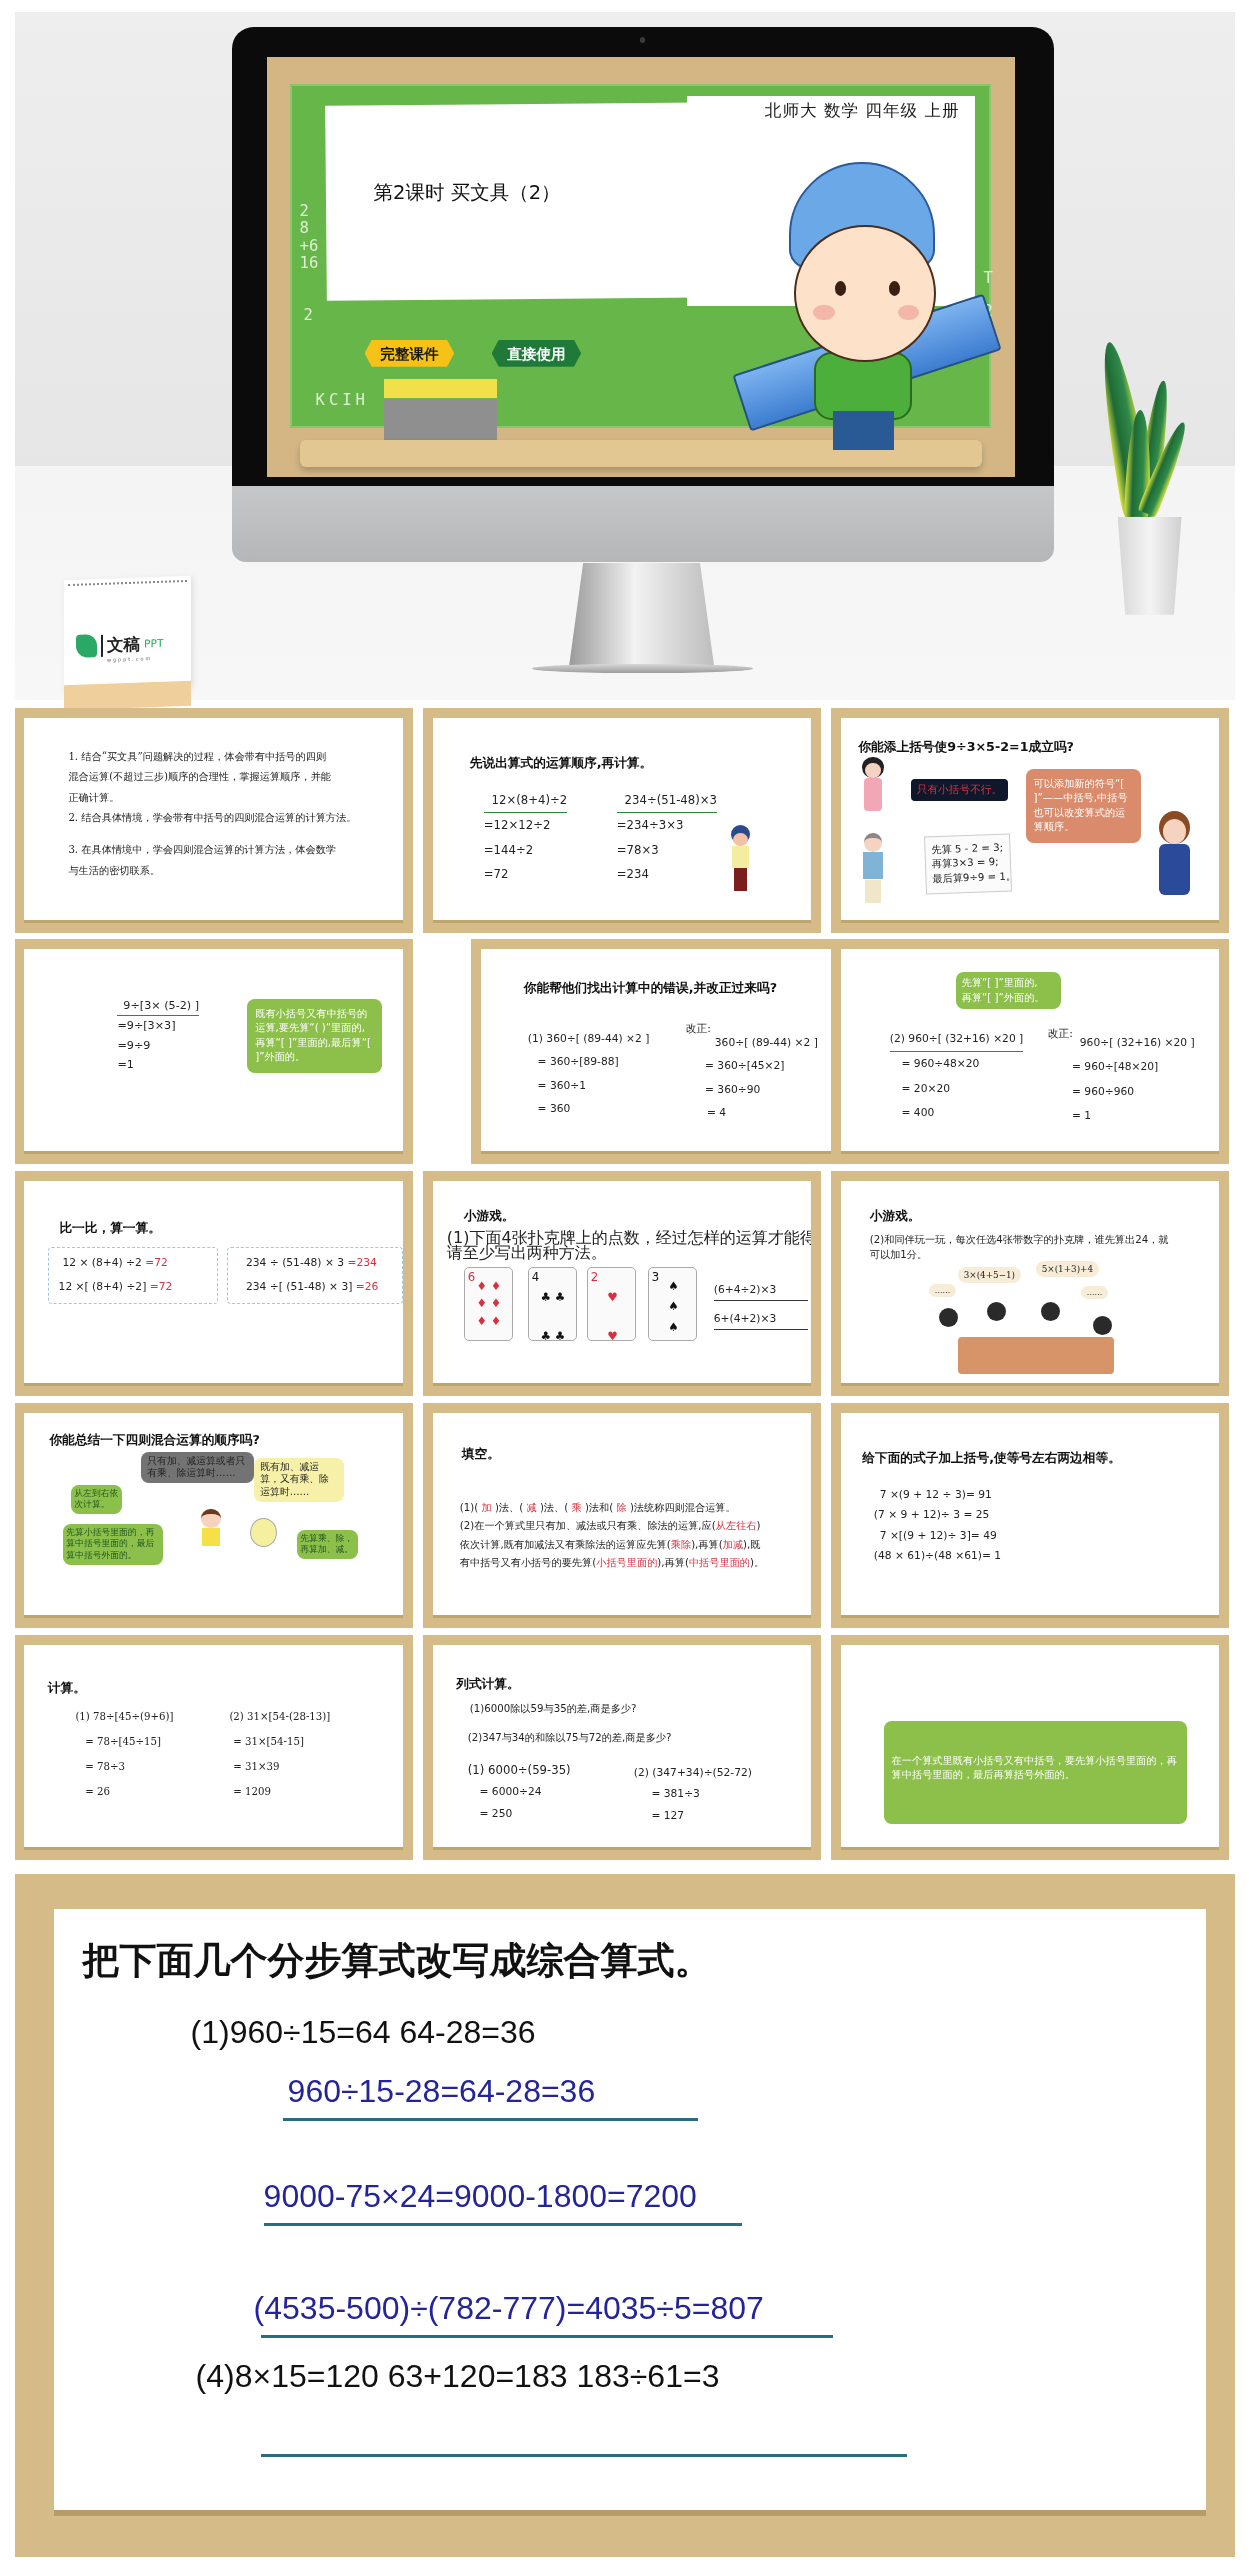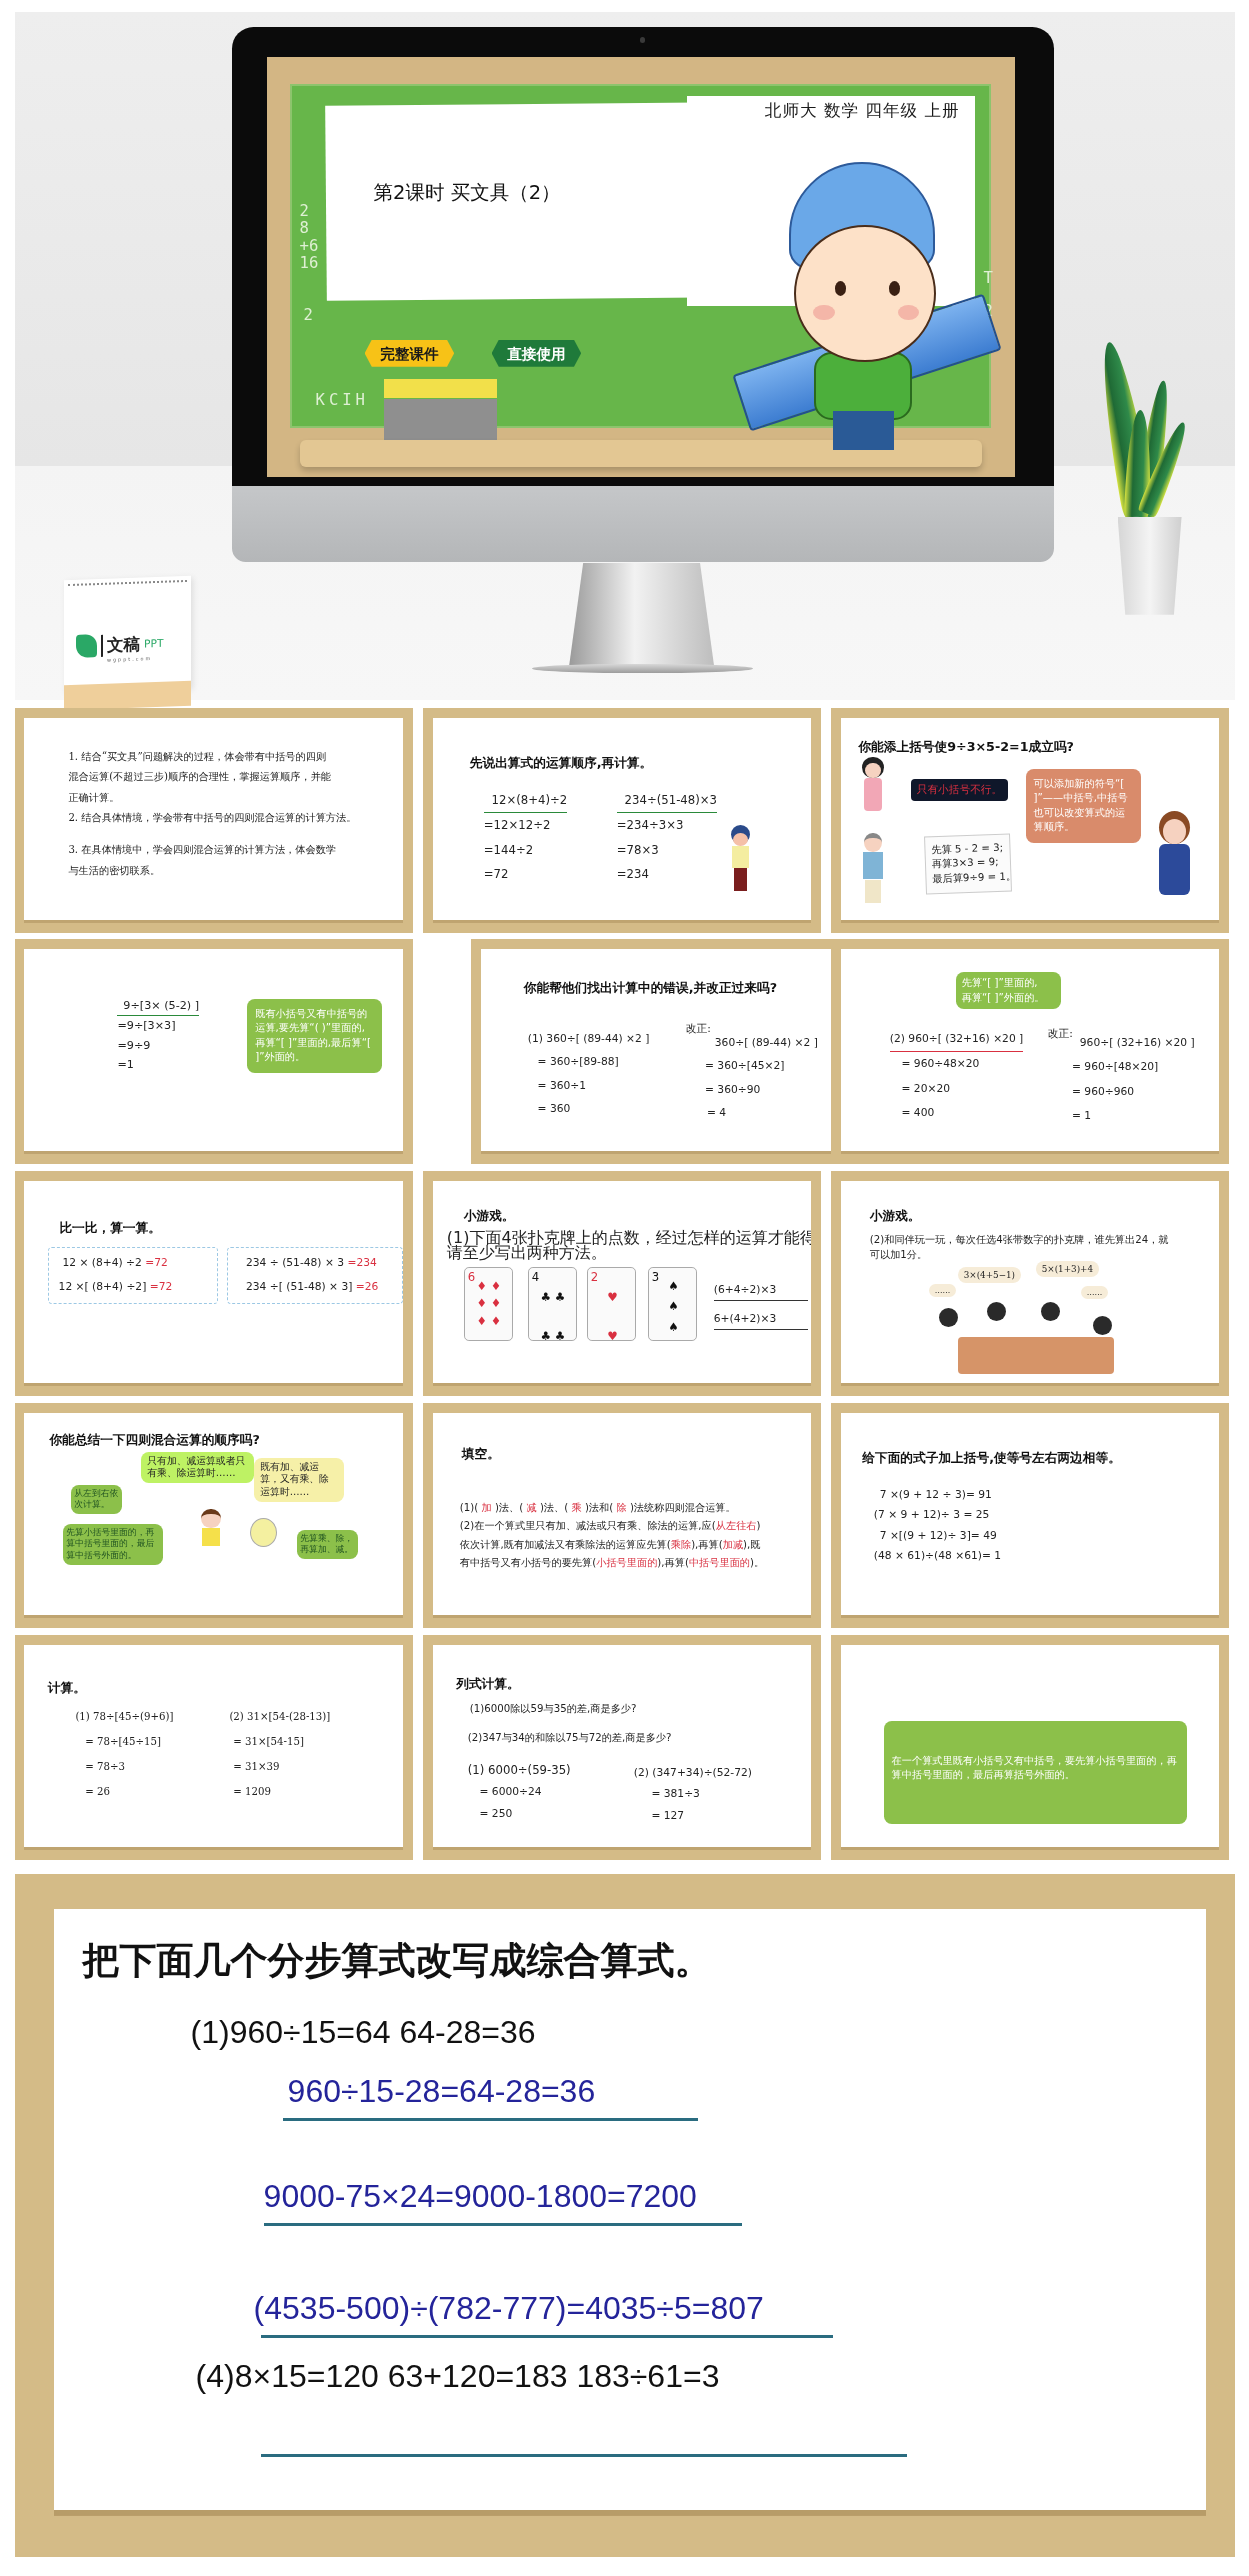--- a/index.html
+++ b/index.html
@@ -321,21 +321,21 @@
     <div style="position:absolute;left:146px;top:121px;width:19.5px;height:19.5px;border-radius:50%;background:#2a2a2a;"></div>
     <div style="position:absolute;left:200px;top:121px;width:19.5px;height:19.5px;border-radius:50%;background:#2a2a2a;"></div>
     <div style="position:absolute;left:252px;top:135px;width:19.5px;height:19.5px;border-radius:50%;background:#2a2a2a;"></div>
   </div>
 </div>
 
 <div class="slide" style="left:14.6px;top:1403px;">
   <div class="inner">
     <div class="h" style="left:25px;top:19.5px;">你能总结一下四则混合运算的顺序吗?</div>
     <div class="green-box" style="left:47px;top:72px;width:51px;padding:2.9px;font-size:8.8px;line-height:11.7px;white-space:normal;color:#225522;">从左到右依次计算。</div>
-    <div class="green-box" style="left:117px;top:39px;width:113px;padding:2.9px 5.9px;font-size:9.8px;line-height:12.7px;background:#bef264;color:#222;white-space:normal;">只有加、减运算或者只有乘、除运算时……</div>
+    <div class="green-box" style="left:117px;top:39px;width:113px;padding:2.9px 5.9px;font-size:9.8px;line-height:12.7px;background:#737373;color:#222;white-space:normal;">只有加、减运算或者只有乘、除运算时……</div>
     <div class="green-box" style="left:230px;top:45px;width:90px;padding:2.9px 5.9px;font-size:9.8px;line-height:12.7px;background:#f6f0a8;color:#222;white-space:normal;">既有加、减运算，又有乘、除运算时……</div>
     <div class="green-box" style="left:39px;top:111px;width:100px;padding:2.9px;font-size:8.8px;line-height:11.7px;white-space:normal;color:#225522;">先算小括号里面的，再算中括号里面的，最后算中括号外面的。</div>
     <div class="green-box" style="left:273px;top:117px;width:61px;padding:2.9px;font-size:8.8px;line-height:11.7px;white-space:normal;color:#225522;">先算乘、除，再算加、减。</div>
     <div style="position:absolute;left:174px;top:96px;width:25px;height:39px;">
       <div style="position:absolute;left:2.9px;top:0;width:19.5px;height:19.5px;border-radius:50%;background:#f6d2c0;border-top:5.9px solid #6a3a1a;"></div>
       <div style="position:absolute;left:3.9px;top:19.5px;width:17.6px;height:17.6px;background:#f5e04a;"></div>
     </div>
     <div style="position:absolute;left:226px;top:105px;width:27px;height:29px;border-radius:50%;background:#f4f0a0;border:1px solid #aaa;"></div>
   </div>
 </div>

